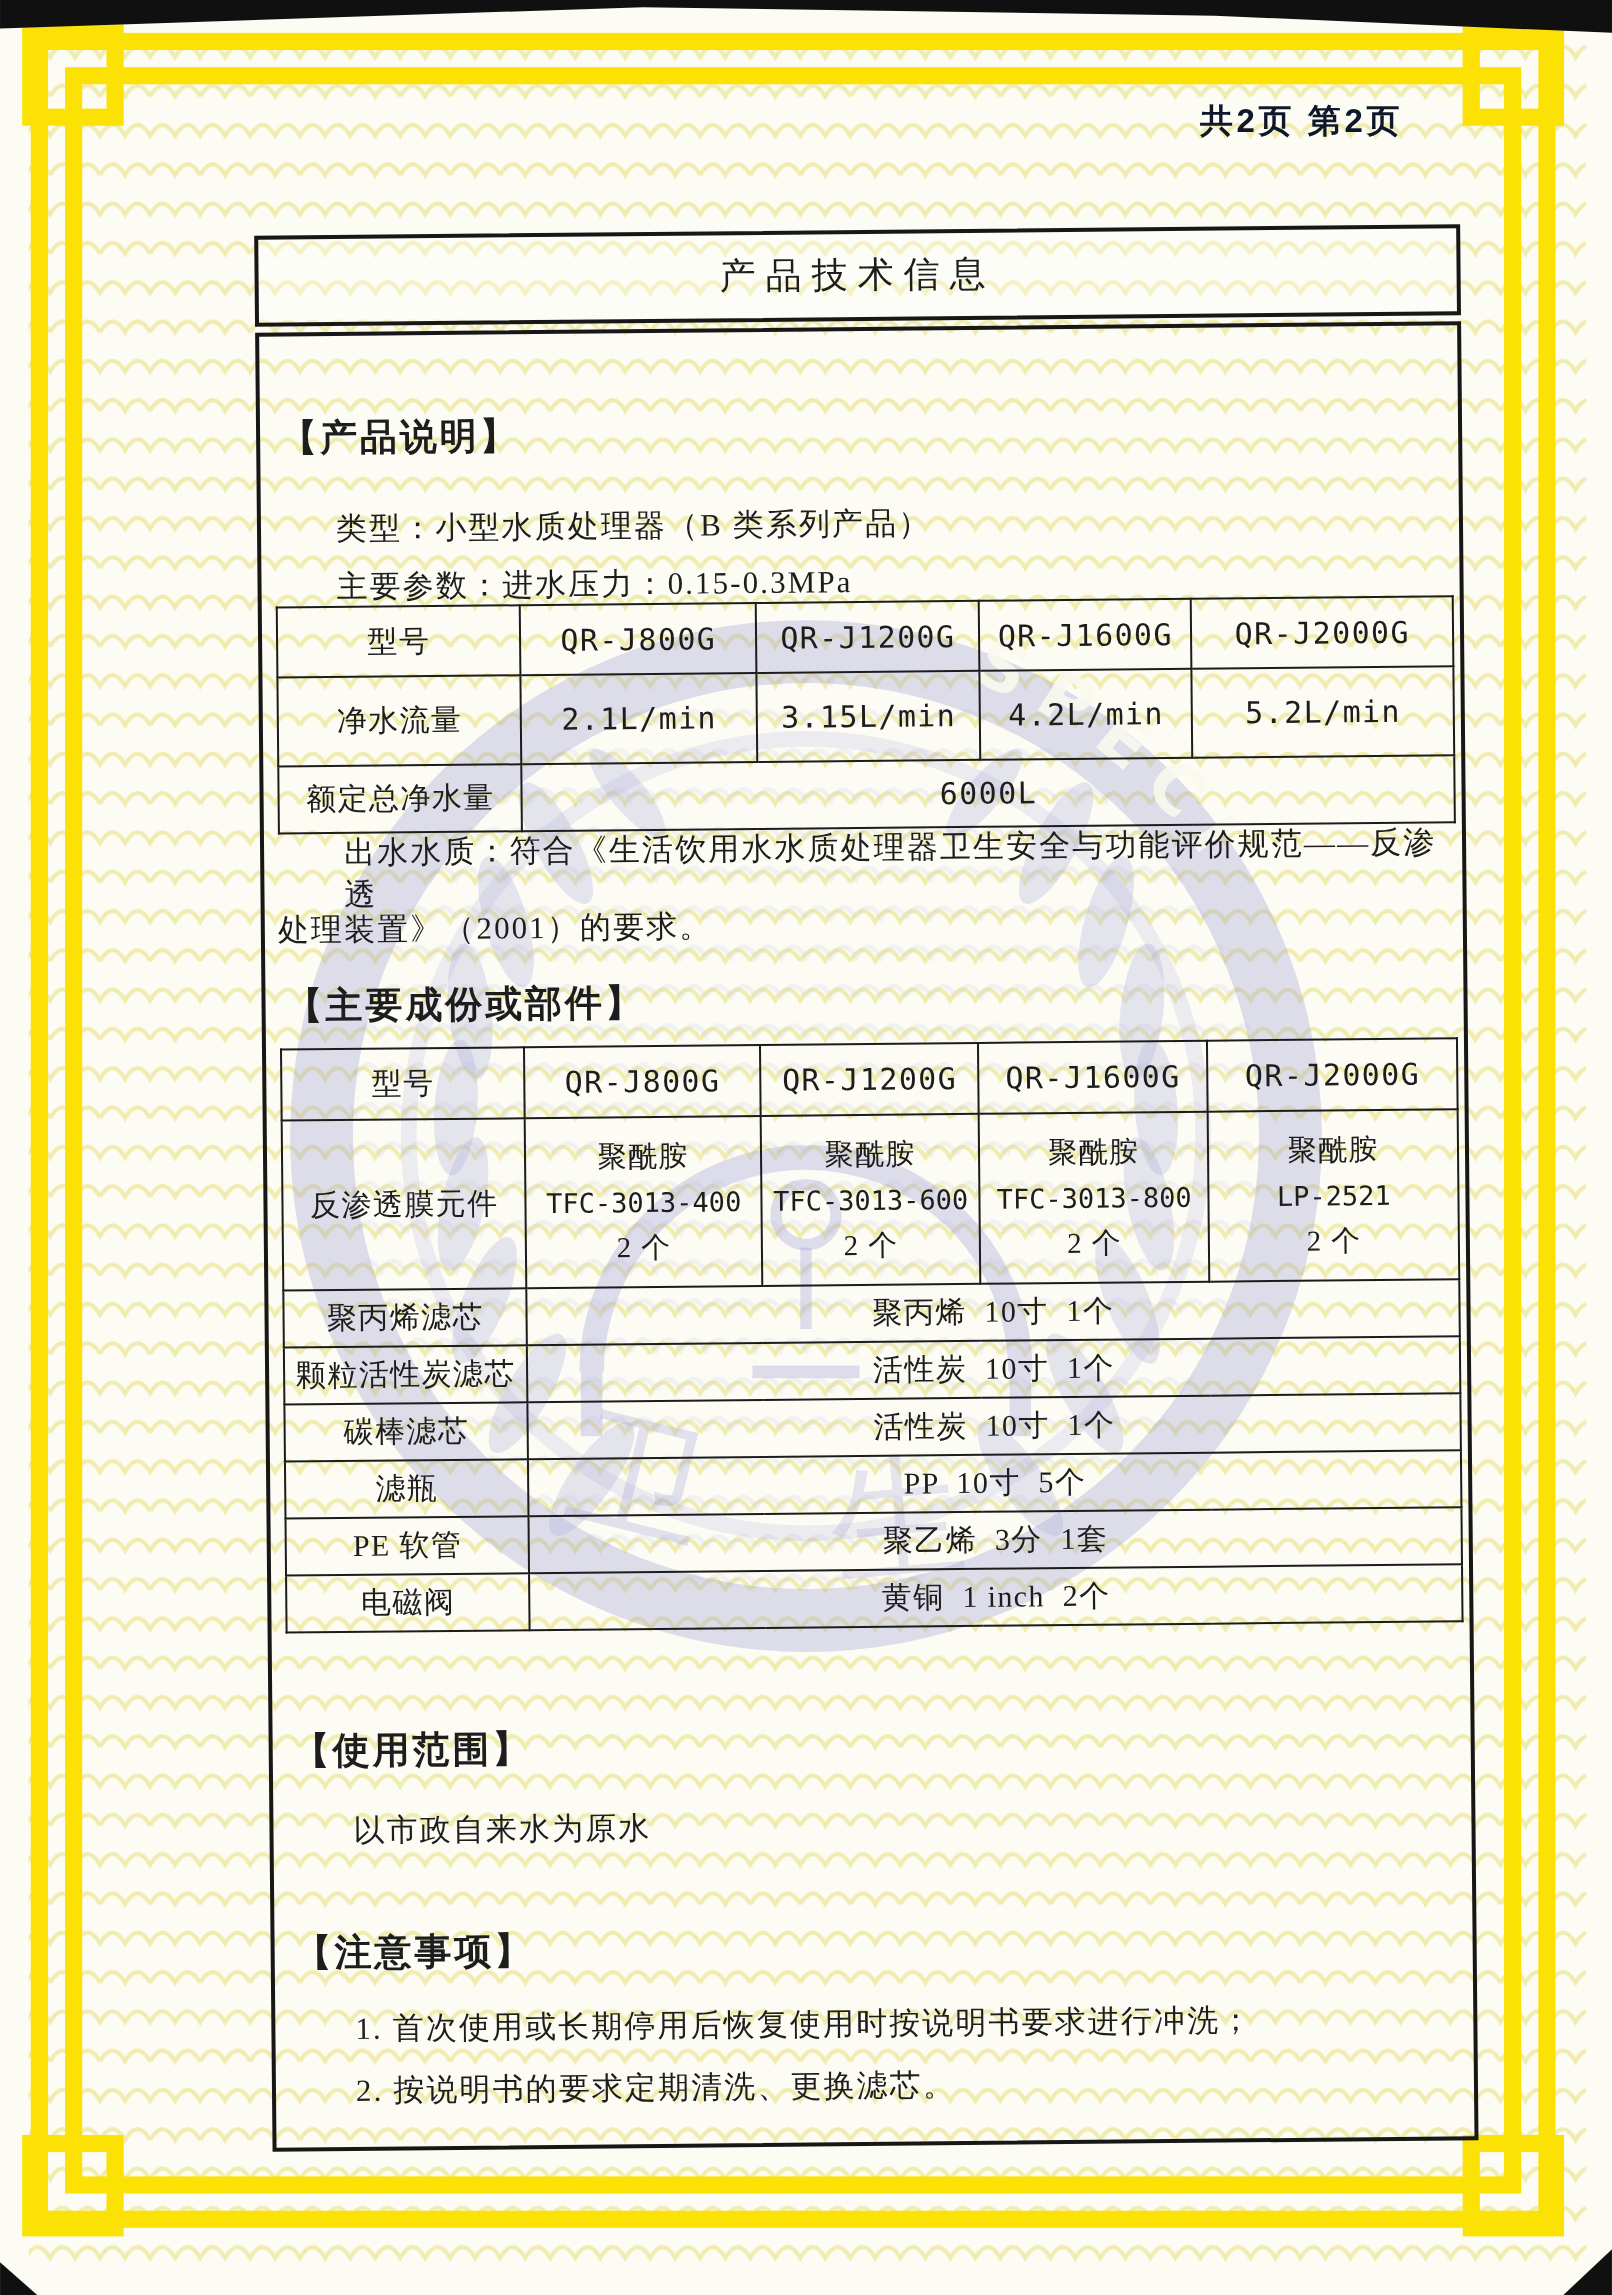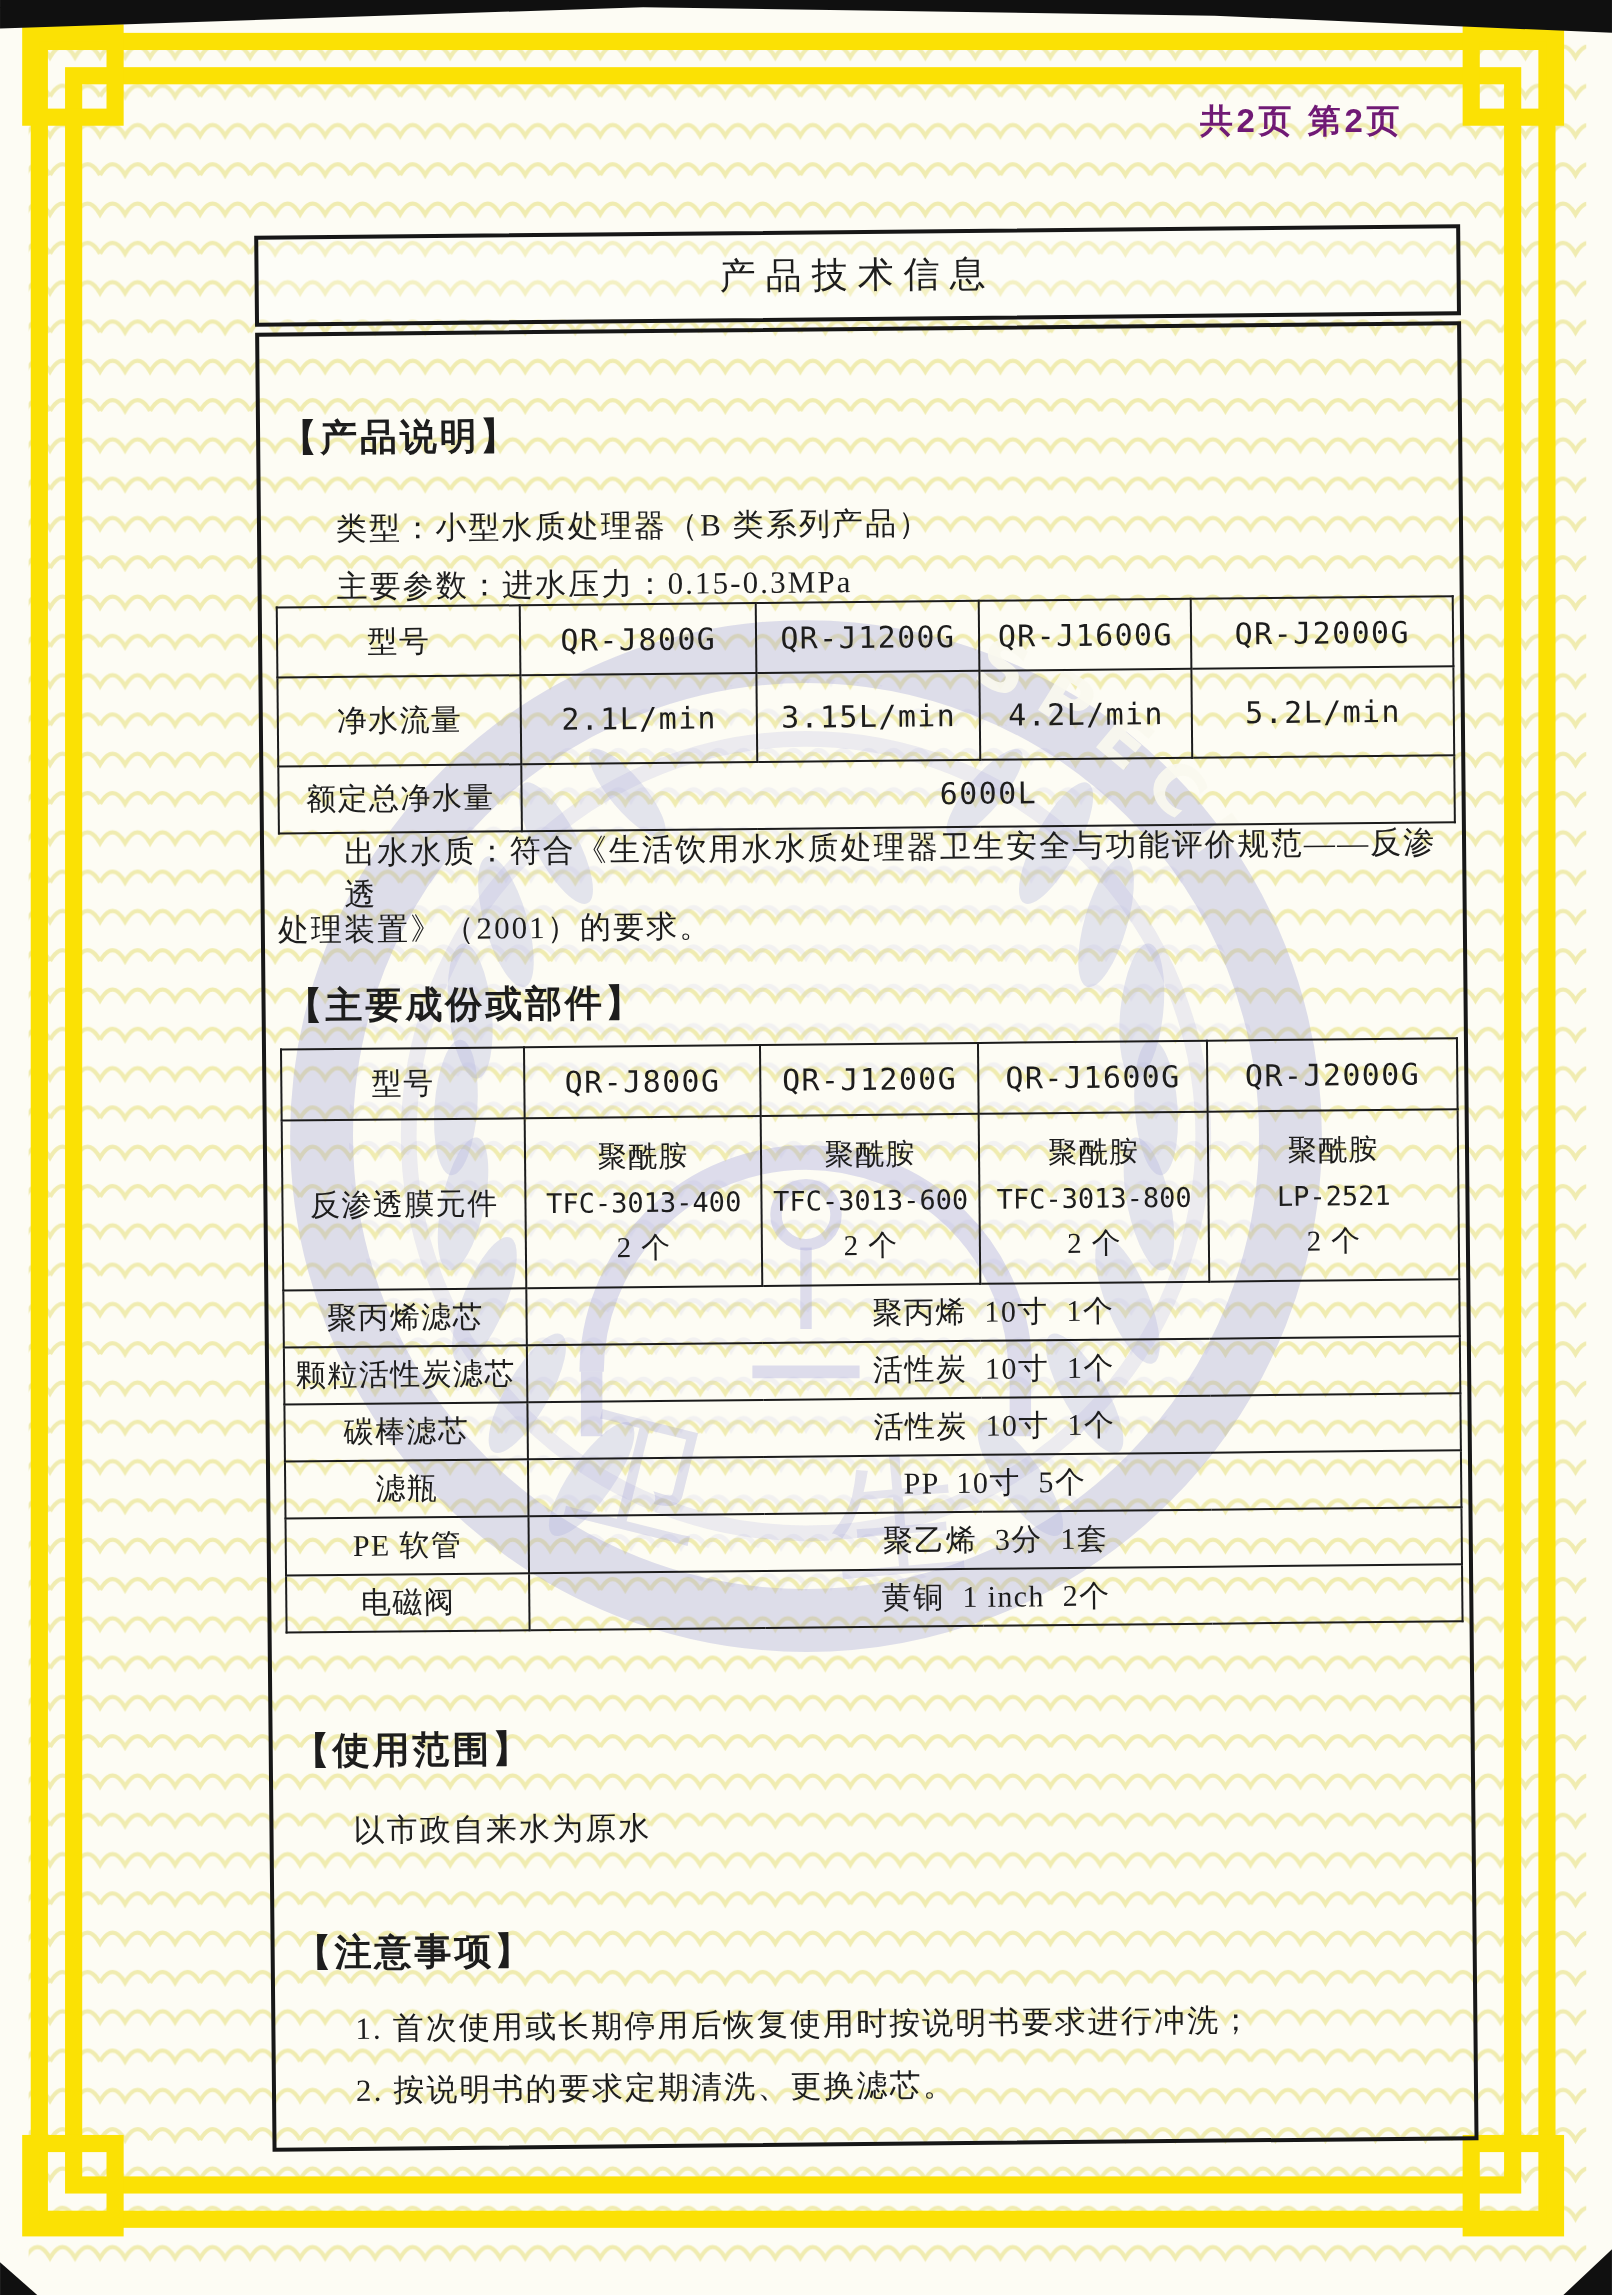--- a/index.html
+++ b/index.html
@@ -8,21 +8,21 @@
     background:#fdfcf4;
     font-family:"Liberation Serif","DejaVu Serif",serif;
     color:#1d1d1d;
   }
   .bg-svg{position:absolute;left:0;top:0;z-index:0;}
   .fg{position:absolute;left:0;top:0;width:100%;height:100%;z-index:2;}
 
   .page-indicator{
     position:absolute;top:99px;right:209px;
     font-family:"Liberation Sans","DejaVu Sans",sans-serif;
-    font-weight:700;font-size:33px;letter-spacing:3.6px;color:#701a75;
+    font-weight:700;font-size:33px;letter-spacing:3.6px;color:#0f172a;
   }
 
   .doc{position:absolute;left:254px;top:214px;width:1208px;height:1965px;
        transform:rotate(-0.55deg);transform-origin:50% 0;}
 
   .title-box{
     position:absolute;left:0;top:15.7px;width:1206px;height:91px;
     border:4.3px solid #171717;box-sizing:border-box;
     display:flex;align-items:center;justify-content:center;
     background:rgba(255,255,255,0.25);

